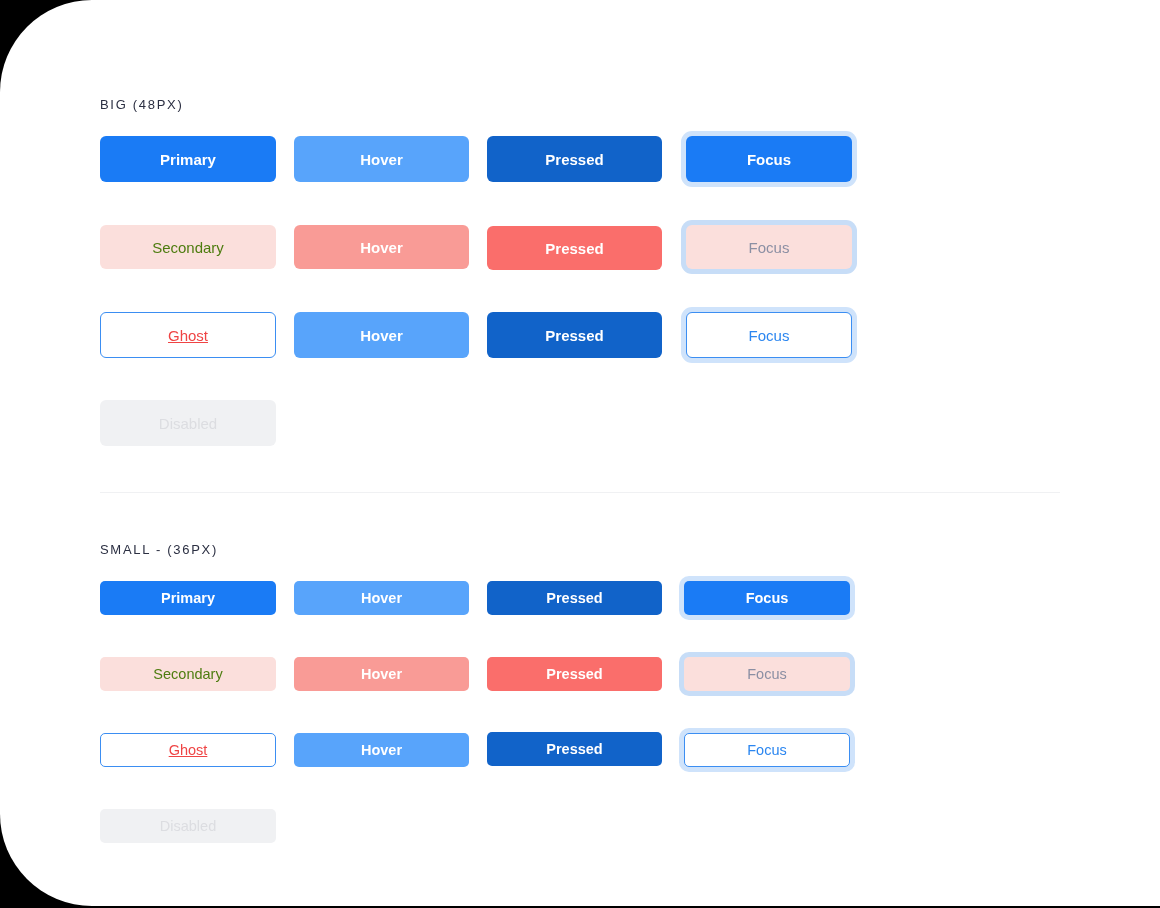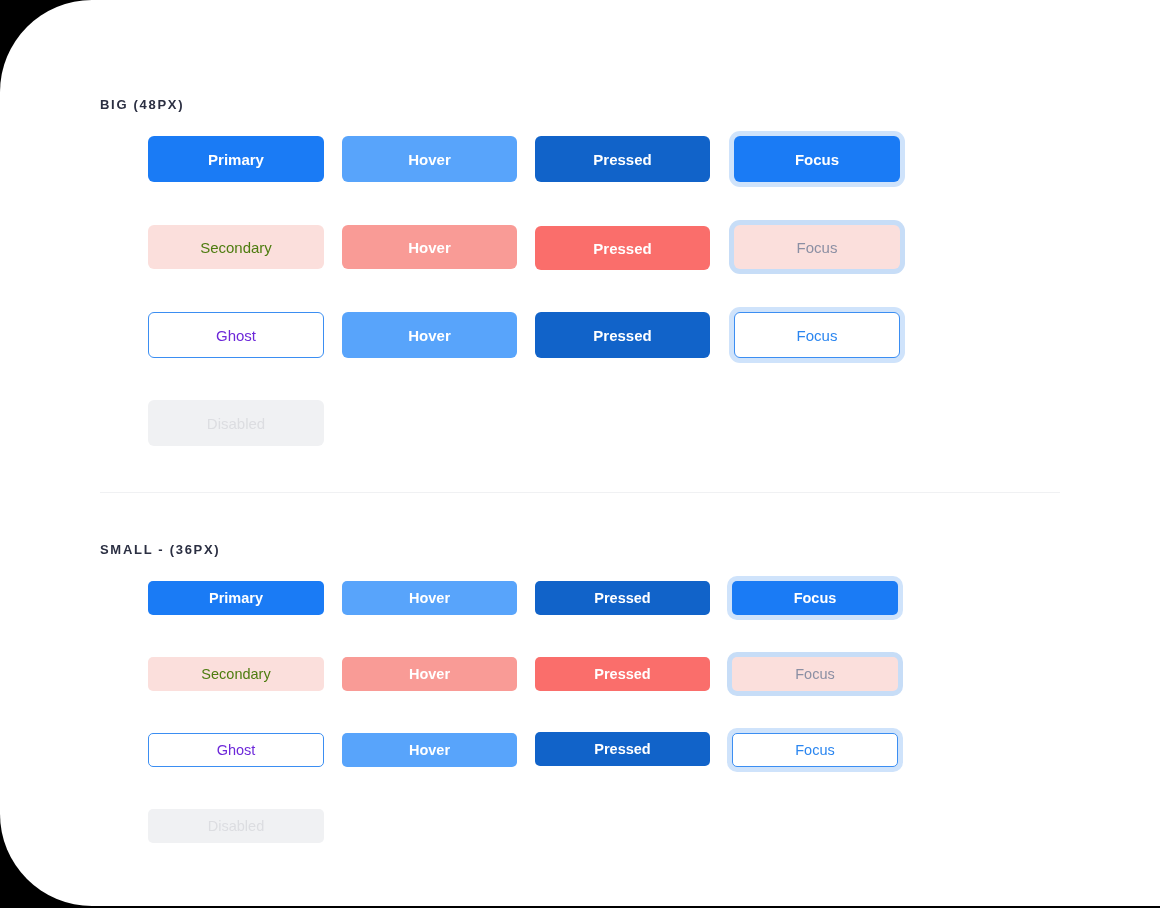--- a/index.html
+++ b/index.html
@@ -16,21 +16,21 @@
     width: 1160px;
     height: 906px;
     background: #ffffff;
     border-top-left-radius: 92px;
     border-bottom-left-radius: 92px;
   }
 
   .section-label {
     position: absolute;
     font-size: 13px;
-    font-weight: bold;
+    font-weight: normal;
     letter-spacing: 1.7px;
     color: #2b2f42;
     white-space: nowrap;
   }
   #label-big   { left: 100px; top: 97px; }
   #label-small { left: 100px; top: 542px; }
 
   #divider {
     position: absolute;
     left: 100px;
@@ -45,39 +45,38 @@
     display: flex;
     align-items: center;
     justify-content: center;
     border-radius: 6px;
     font-size: 15px;
     white-space: nowrap;
     border: 0;
     outline: none;
     font-family: "Liberation Sans", sans-serif;
     cursor: pointer;
-    margin-left: 48px;
   }
   .btn.sm { font-size: 14.5px; border-radius: 5px; }
 
   
   .v-primary  { background: #1a7bf5; color: #ffffff; font-weight: bold; }
   .v-hover    { background: #58a4fb; color: #ffffff; font-weight: bold; }
   .v-pressed  { background: #1163c9; color: #ffffff; font-weight: bold; }
   .v-focus    { background: #1a7bf5; color: #ffffff; font-weight: bold;
                 box-shadow: 0 0 0 5px #cfe3fb; }
 
   .v-sec          { background: #fbdfdc; color: #4d7c0f; font-weight: normal; }
   .v-sec-hover    { background: #f99b96; color: #ffffff; font-weight: bold; }
   .v-sec-pressed  { background: #fa6e6b; color: #ffffff; font-weight: bold; }
   .v-sec-focus    { background: #fbdfdc; color: #8b8fa3; font-weight: normal;
                     box-shadow: 0 0 0 5px #c7ddf7; }
 
-  .v-ghost       { background: #ffffff; color: #6d28d9; font-weight: normal;
-                   border: 1.5px solid #3b8ef2; }
+  .v-ghost       { background: #ffffff; color: #ef4444; font-weight: normal;
+                   border: 1.5px solid #3b8ef2; text-decoration: underline; }
   .v-ghost-focus { background: #ffffff; color: #2b86f0; font-weight: normal;
                    border: 1.5px solid #3b8ef2;
                    box-shadow: 0 0 0 5px #cfe3fb; }
 
   .v-disabled { background: #f0f1f3; color: #dcdde1; font-weight: normal;
                 cursor: default; }
 </style>
 </head>
 <body>
 

